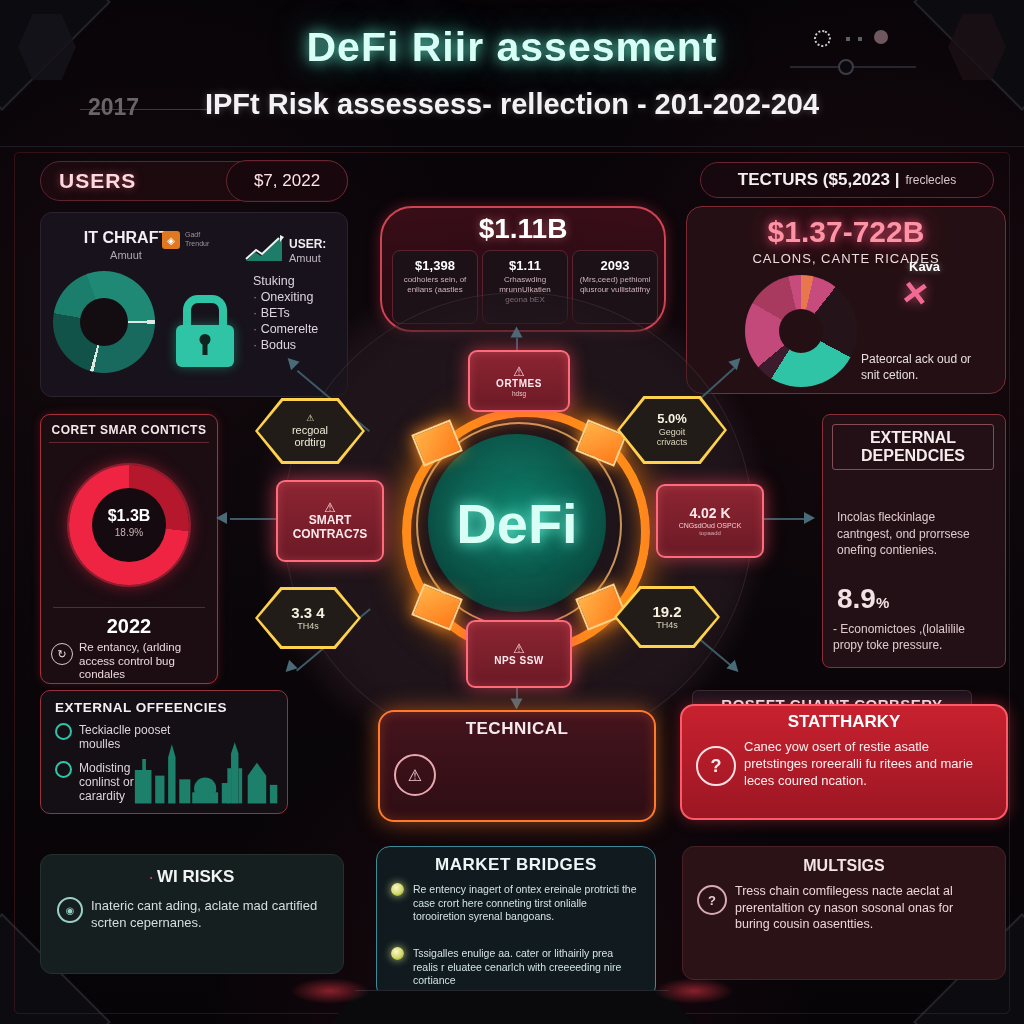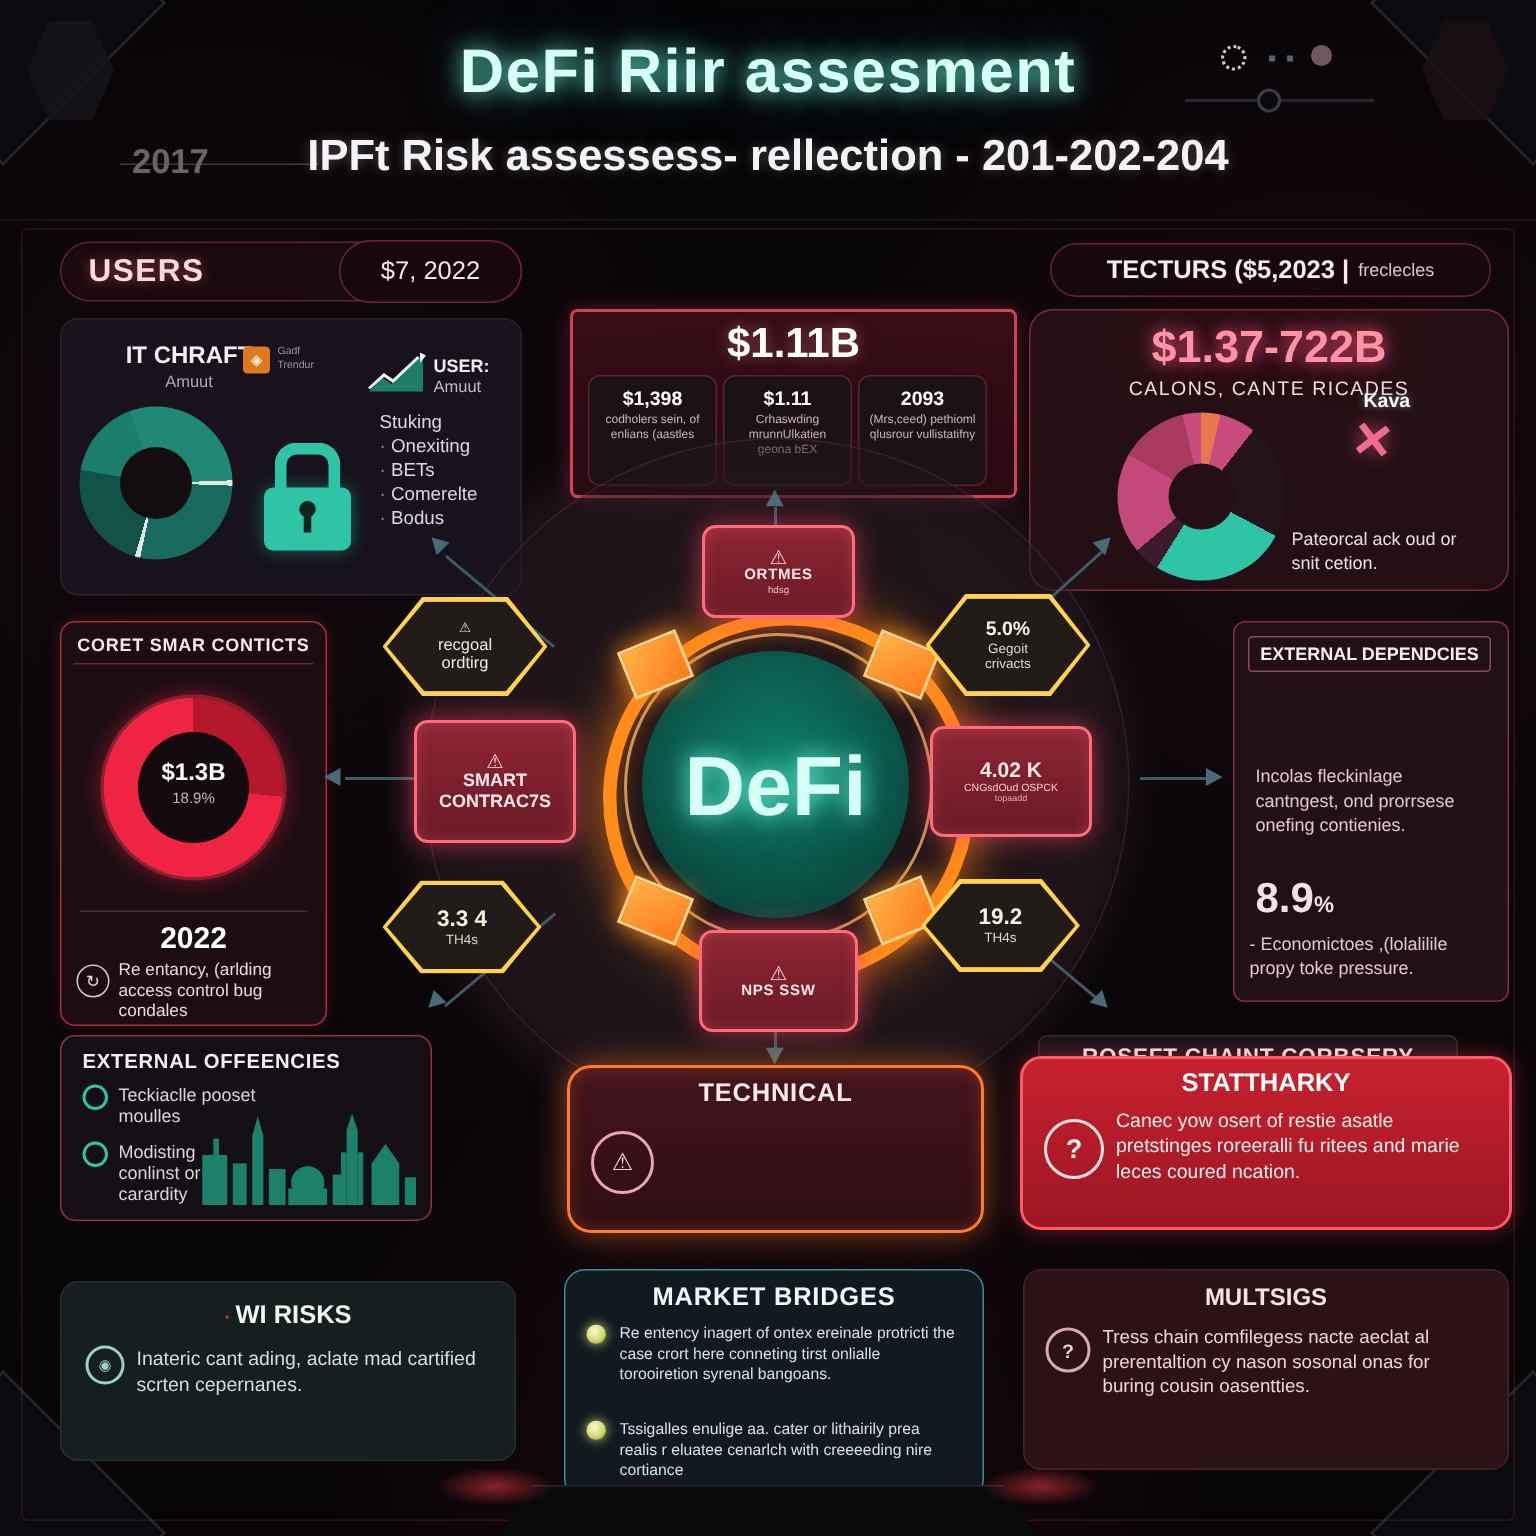--- a/index.html
+++ b/index.html
@@ -99,21 +99,21 @@
     <div class="abs" style="left:248px;top:39px;font-size:11px;color:#c0b8c4;">Amuut</div>
     <div class="abs" style="left:212px;top:60px;font-size:12.5px;color:#ded6de;line-height:16px;">
       <div>Stuking</div>
       <div><span style="color:#e86a78;">· </span><span>Onexiting</span></div>
       <div><span style="color:#e86a78;">· </span><span>BETs</span></div>
       <div><span style="color:#e86a78;">· </span><span>Comerelte</span></div>
       <div><span style="color:#e86a78;">· </span><span>Bodus</span></div>
     </div>
   </div>
 
-  <div class="card" style="left:380px;top:206px;width:282px;height:122px;background:linear-gradient(180deg,rgba(72,16,28,.75),rgba(46,10,20,.75));border:2px solid #cf4453;border-radius:5px;box-shadow:0 0 14px rgba(220,60,80,.35);padding-left:12px;">
+  <div class="card" style="left:380px;top:206px;width:282px;height:122px;background:linear-gradient(180deg,rgba(72,16,28,.75),rgba(46,10,20,.75));border:2px solid #cf4453;border-radius:32px;box-shadow:0 0 14px rgba(220,60,80,.35);">
     <div class="abs" style="left:0;top:5px;width:100%;text-align:center;font-size:28px;font-weight:bold;color:#fff;text-shadow:0 0 10px rgba(255,150,160,.45);">$1.11B</div>
     <div class="statbox abs" style="left:10px;top:42px;width:84px;height:72px;">
       <div style="font-size:13px;font-weight:bold;margin-top:7px;color:#fff;">$1,398</div>
       <div style="font-size:8px;color:#cdb4ba;line-height:10px;padding:2px 5px;">codholers sein, of enlians (aastles</div>
     </div>
     <div class="statbox abs" style="left:100px;top:42px;width:84px;height:72px;">
       <div style="font-size:13px;font-weight:bold;margin-top:7px;color:#fff;">$1.11</div>
       <div style="font-size:8px;color:#cdb4ba;line-height:10px;padding:2px 5px;">Crhaswding mrunnUlkatien geona bEX</div>
     </div>
     <div class="statbox abs" style="left:190px;top:42px;width:84px;height:72px;">
@@ -173,21 +173,21 @@
 
   <div class="node" style="left:468px;top:350px;width:98px;height:58px;">
     <span class="warn">⚠</span>
     <span style="font-size:10px;font-weight:bold;letter-spacing:.5px;">ORTMES</span>
     <span style="font-size:6.5px;color:#ebc2c8;">hdsg</span>
   </div>
   <div class="node" style="left:276px;top:480px;width:104px;height:78px;">
     <span class="warn">⚠</span>
     <span style="font-size:12px;font-weight:bold;width:90px;">SMART CONTRAC7S</span>
   </div>
-  <div class="node" style="left:620px;top:484px;width:104px;height:70px;">
+  <div class="node" style="left:656px;top:484px;width:104px;height:70px;">
     <span style="font-size:14px;font-weight:bold;">4.02 K</span>
     <span style="font-size:7px;color:#f4ccd2;">CNGsdOud OSPCK</span>
     <span style="font-size:6px;color:#d8a8b0;">topaadd</span>
   </div>
   <div class="node" style="left:466px;top:620px;width:102px;height:64px;">
     <span class="warn">⚠</span>
     <span style="font-size:10px;font-weight:bold;letter-spacing:.5px;">NPS SSW</span>
   </div>
 
   <div class="hex-outer" style="left:255px;top:398px;width:110px;height:66px;">
@@ -211,21 +211,21 @@
     </div>
   </div>
   <div class="hex-outer" style="left:614px;top:586px;width:106px;height:62px;">
     <div class="hex-inner">
       <span style="font-size:15px;font-weight:bold;color:#f6f0e0;">19.2</span>
       <span style="font-size:9px;color:#ddd6c2;">TH4s</span>
     </div>
   </div>
 
   <div class="card" style="left:822px;top:414px;width:182px;height:252px;background:#221016;border:1px solid #8a2e3a;border-radius:8px;">
-    <div class="abs" style="left:9px;top:9px;width:160px;text-align:center;font-size:12px;font-weight:bold;color:#f6ecee;border:1px solid rgba(230,140,150,.5);border-radius:3px;padding:4px 0;">EXTERNAL DEPENDCIES</div>
+    <div class="abs" style="left:9px;top:9px;width:160px;text-align:center;font-size:16px;font-weight:bold;color:#f6ecee;border:1px solid rgba(230,140,150,.5);border-radius:3px;padding:4px 0;">EXTERNAL DEPENDCIES</div>
     <div class="abs" style="left:14px;top:94px;width:154px;font-size:12px;color:#e0c8cc;line-height:16.5px;">Incolas fleckinlage cantngest, ond prorrsese onefing contienies.</div>
     <div class="abs" style="left:14px;top:168px;font-size:28px;font-weight:bold;color:#f2e2e4;"><span>8.9</span><span style="font-size:15px;">%</span></div>
     <div class="abs" style="left:10px;top:206px;width:160px;font-size:12px;color:#e0c8cc;line-height:16px;">- Economictoes ,(lolalilile propy toke pressure.</div>
   </div>
 
   <div class="card" style="left:40px;top:690px;width:246px;height:122px;background:#140f14;border:1px solid #96323e;border-radius:10px;">
     <div class="abs" style="left:14px;top:9px;font-size:13.5px;font-weight:bold;letter-spacing:.5px;color:#f2eef2;">EXTERNAL OFFEENCIES</div>
     <div class="abs" style="left:14px;top:32px;display:flex;gap:7px;width:118px;">
       <span class="blt-ring"></span>
       <span style="font-size:12px;color:#ddd4da;line-height:14px;">Teckiaclle pooset moulles</span>

